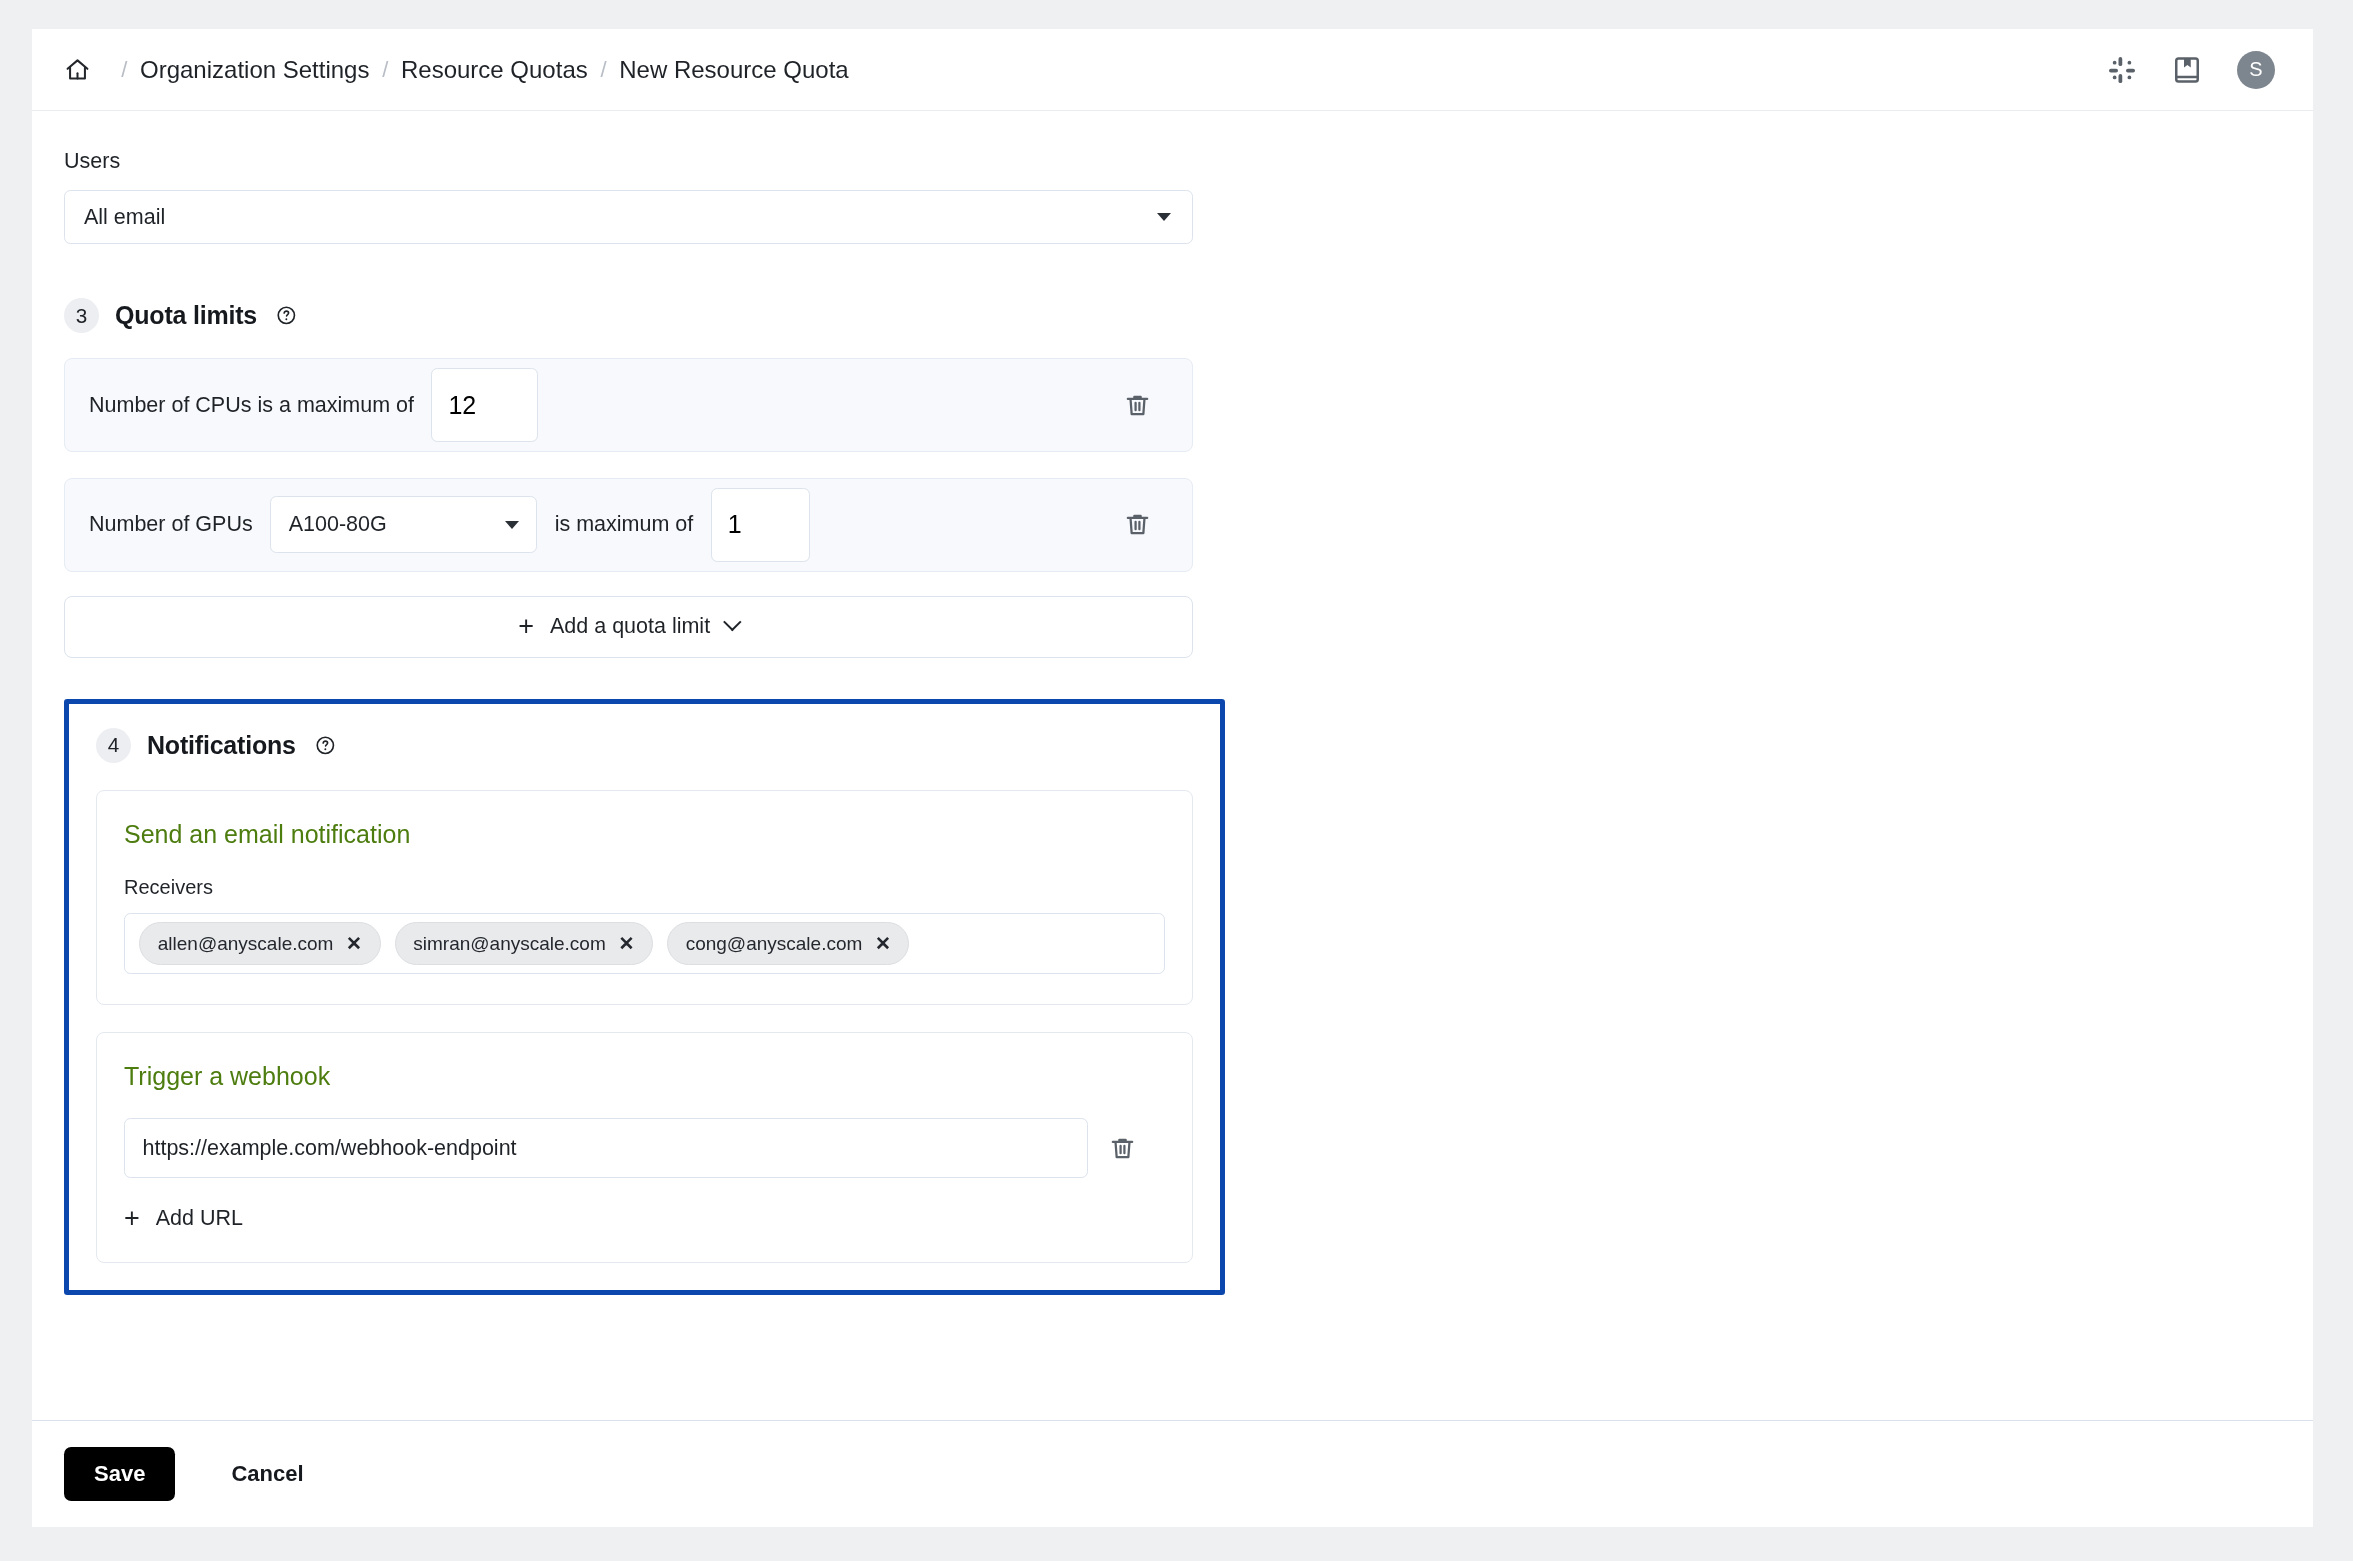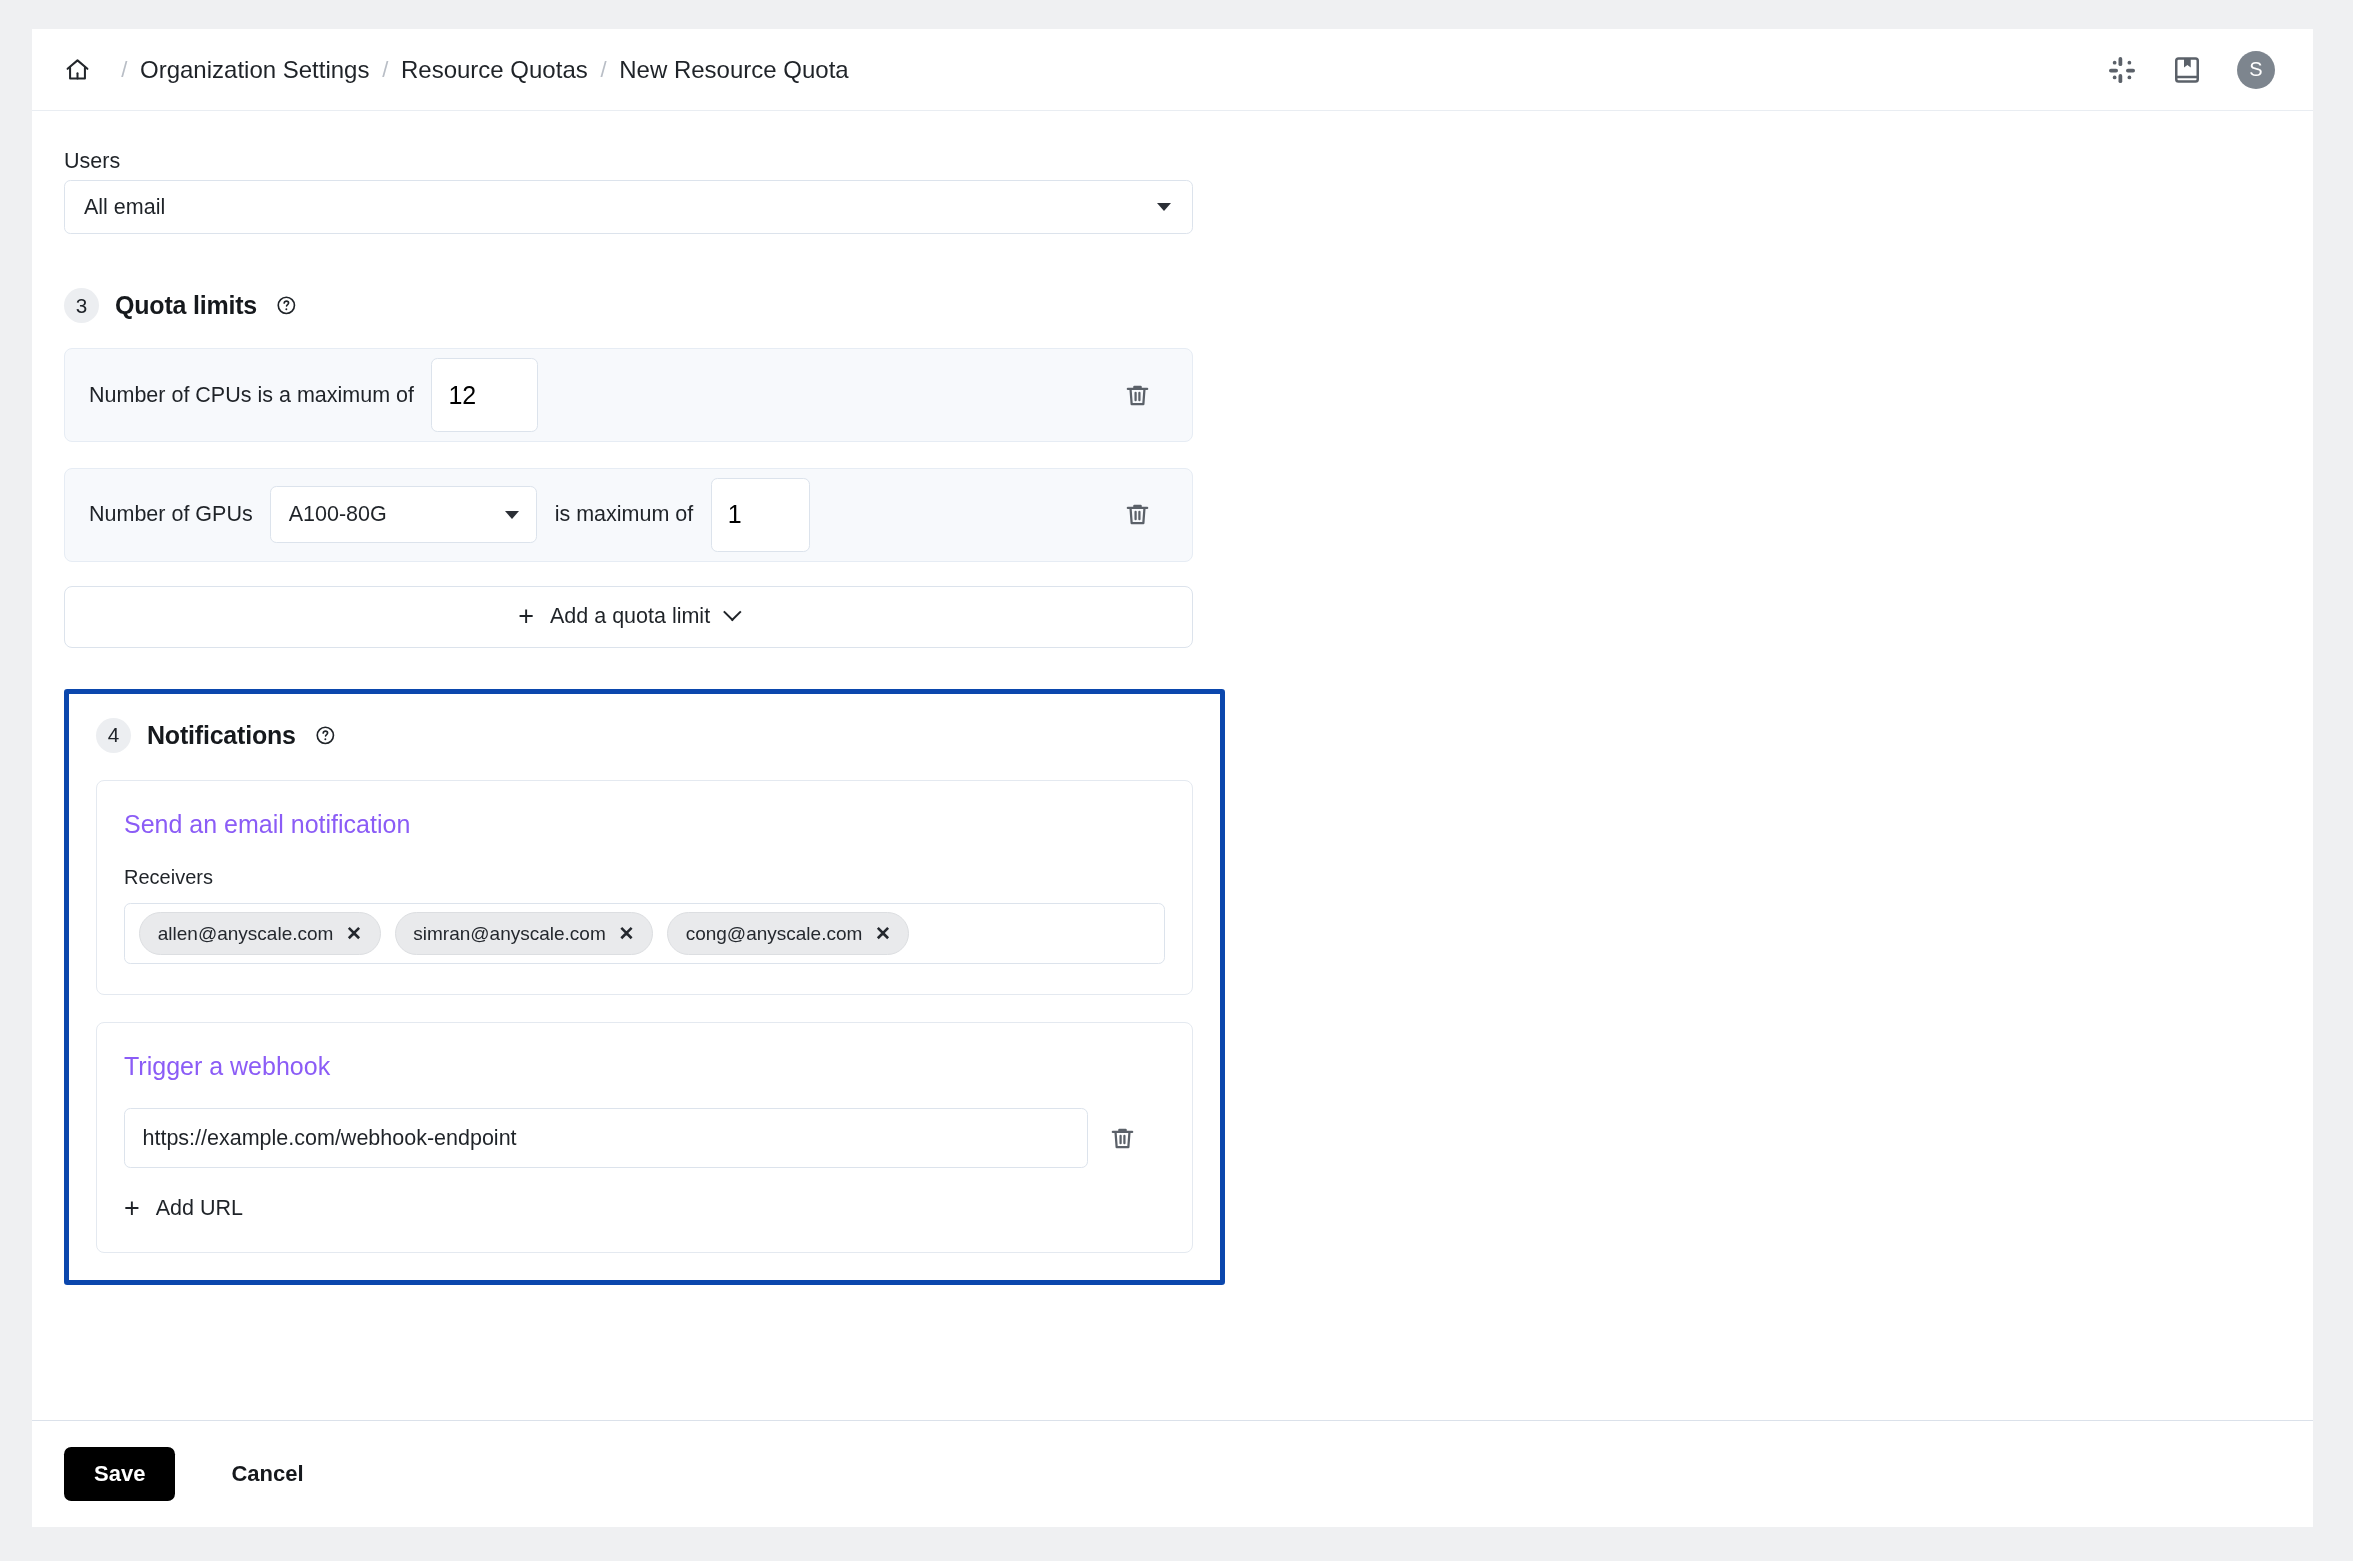--- a/index.html
+++ b/index.html
@@ -61,21 +61,21 @@
   .content {
     flex: 1 1 auto;
     padding: 38px 32px 0 32px;
     position: relative;
     overflow: hidden;
   }
 
   .field-label {
     font-size: 21.5px;
     color: #1f2328;
-    margin-bottom: 6px;
+    margin-bottom: 16px;
   }
 
   .select-box {
     width: 1129px;
     height: 54px;
     border: 1.6px solid #dce3ec;
     border-radius: 6.4px;
     background: #fff;
     display: flex;
     align-items: center;
@@ -196,21 +196,21 @@
 
   .sub-card {
     border: 1.6px solid #e4e9f0;
     border-radius: 8px;
     background: #fff;
     padding: 29px 27px 30px 27px;
     margin-top: 27px;
   }
   .sub-title {
     font-size: 25px;
-    color: #8b5cf6;
+    color: #4d7c0f;
     margin-bottom: 27px;
   }
   .sub-label {
     font-size: 20px;
     color: #1f2328;
     margin-bottom: 14.3px;
   }
   .chips-field {
     border: 1.6px solid #dce3ec;
     border-radius: 6.4px;

